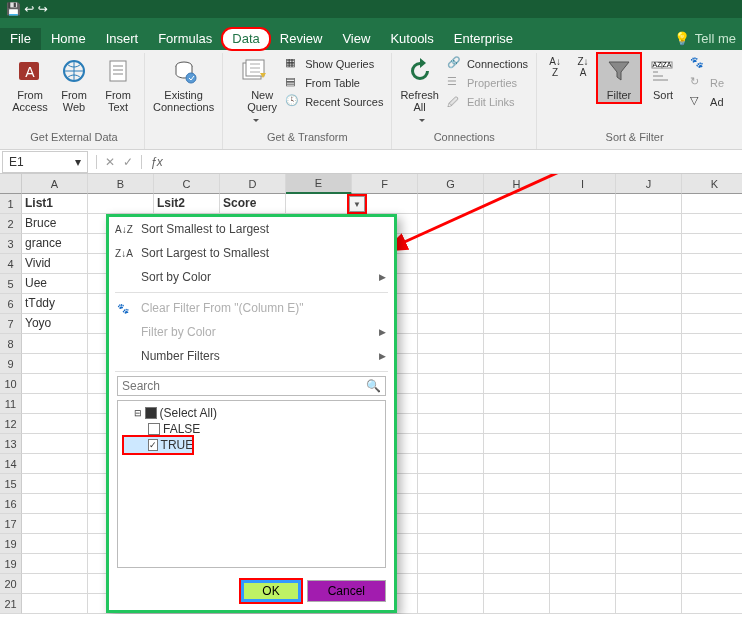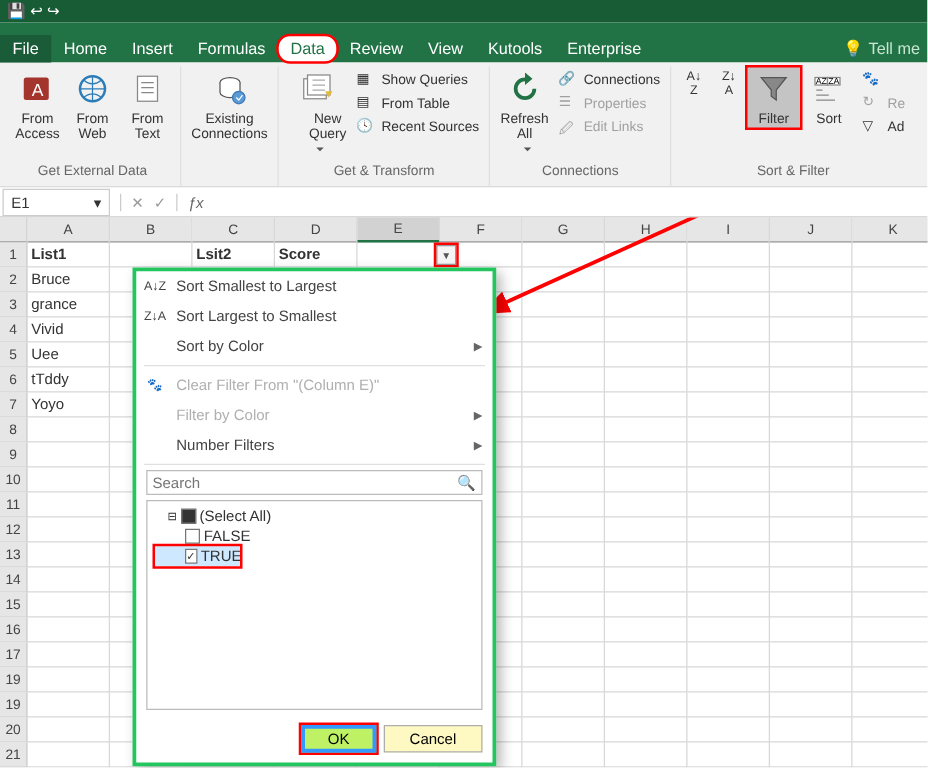--- a/index.html
+++ b/index.html
@@ -62,21 +62,21 @@
 .searchbox { margin:4px 8px; border:1px solid #bbb; display:flex; align-items:center; padding:2px 4px;}
 .searchbox input { border:none; outline:none; flex:1; font-size:12px; color:#888;}
 .treesel { margin:2px 8px 4px; border:1px solid #bbb; height:168px; padding:4px 6px; font-size:12px; background:#fff;}
 .treeitem { display:flex; align-items:center; gap:3px; padding:1px 0 1px 10px;}
 .treeitem.sub { padding-left:24px;}
 .chkbox { width:12px; height:12px; border:1px solid #777; display:inline-flex; align-items:center; justify-content:center; font-size:9px; background:#fff;}
 .chkbox.checked::after { content:"✓"; color:#333; }
 .chkbox.filled { background:#333; }
 .treeitem.redsel { outline:2px solid #f00; outline-offset:0px; width:68px; background:#cde8ff;}
 .btnrow { display:flex; justify-content:flex-end; gap:6px; padding:8px;}
-.btn { border:1px solid #adadad; background:#fef9c3; padding:3px 20px; font-size:12px; }
+.btn { border:1px solid #adadad; background:#a21caf; padding:3px 20px; font-size:12px; }
 .btn.primary { border:1px solid #3c90e5; background:#bef264; outline:3px solid #3399ff; outline-offset:-3px;}
 .btn.primary.redsel { box-shadow:0 0 0 2px #f00;}
 
 
 .overlay { position:absolute; top:0; left:0; pointer-events:none; }
 
 
 .droparr::after{ content:""; display:inline-block; border:3px solid transparent; border-top-color:#555; margin-left:4px; position:relative; top:2px;}
 </style>
 </head>

